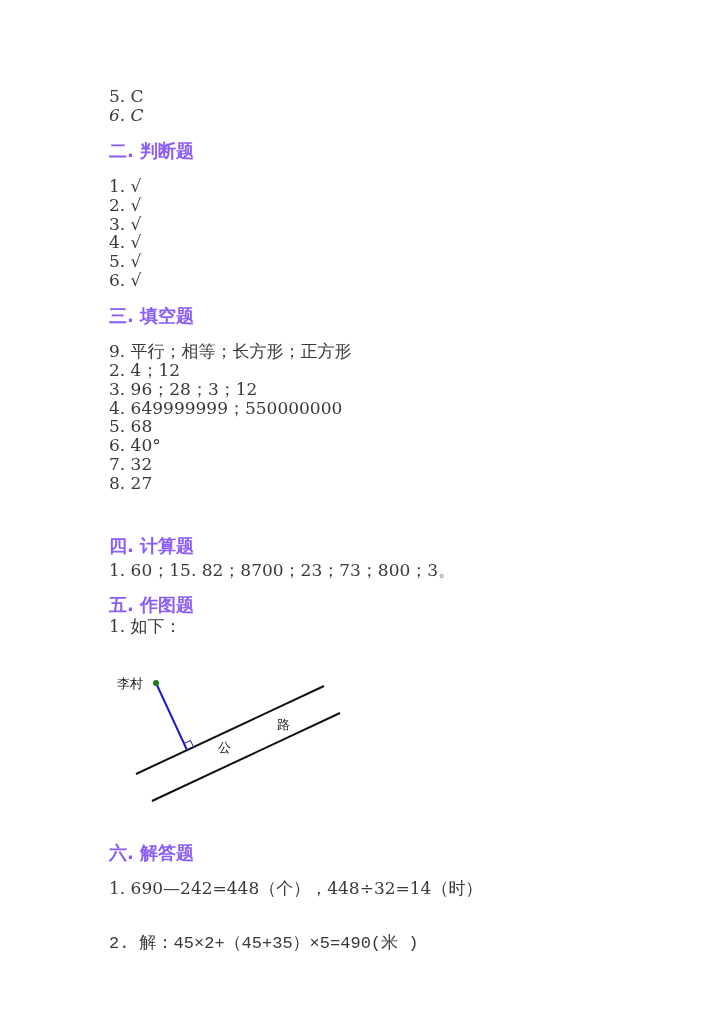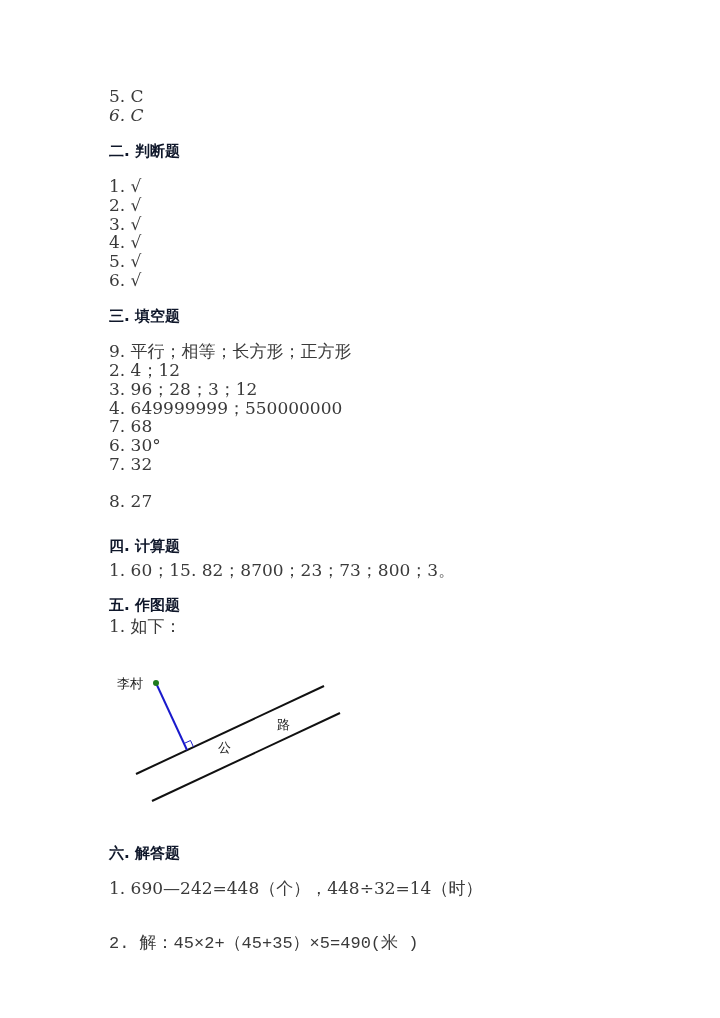--- a/index.html
+++ b/index.html
@@ -9,22 +9,22 @@
     color: #333333;
   }
   .line {
     position: absolute; left: 109px;
     font-size: 17px; line-height: 19px; white-space: nowrap;
     color: #3a3a3a;
   }
   .heading {
     position: absolute; left: 109px;
     font-family: "DejaVu Sans", "Liberation Sans", sans-serif;
-    font-size: 15px; font-weight: bold; line-height: 20px;
-    color: #0f172a; white-space: nowrap;
+    font-size: 18px; font-weight: bold; line-height: 20px;
+    color: #8b5cf6; white-space: nowrap;
   }
   svg.diagram { position: absolute; left: 0; top: 0; }
   .diag-label {
     font-family: "DejaVu Sans", "Liberation Sans", sans-serif;
     font-size: 13px; fill: #222222;
   }
 </style>
 </head>
 <body>
 
@@ -37,24 +37,24 @@
 <div class="line" style="top:215px;">3. √</div>
 <div class="line" style="top:233px;">4. √</div>
 <div class="line" style="top:252px;">5. √</div>
 <div class="line" style="top:271px;">6. √</div>
 
 <div class="heading" style="top:306px;">三. 填空题</div>
 <div class="line" style="top:342px;">9. 平行；相等；长方形；正方形</div>
 <div class="line" style="top:361px;">2. 4；12</div>
 <div class="line" style="top:380px;">3. 96；28；3；12</div>
 <div class="line" style="top:399px;">4. 649999999；550000000</div>
-<div class="line" style="top:417px;">7. 68</div>
-<div class="line" style="top:436px;">6. 30°</div>
+<div class="line" style="top:417px;">5. 68</div>
+<div class="line" style="top:436px;">6. 40°</div>
 <div class="line" style="top:455px;">7. 32</div>
-<div class="line" style="top:474px;margin-top:18px;">8. 27</div>
+<div class="line" style="top:474px;">8. 27</div>
 
 <div class="heading" style="top:536px;">四. 计算题</div>
 <div class="line" style="top:545px;margin-top:16px;">1. 60；15. 82；8700；23；73；800；3。</div>
 
 <div class="heading" style="top:595px;">五. 作图题</div>
 <div class="line" style="top:617px;">1. 如下：</div>
 
 <svg class="diagram" width="720" height="1018" viewBox="0 0 720 1018">
 
   <line x1="136" y1="774" x2="324" y2="686" stroke="#111111" stroke-width="2"></line>

